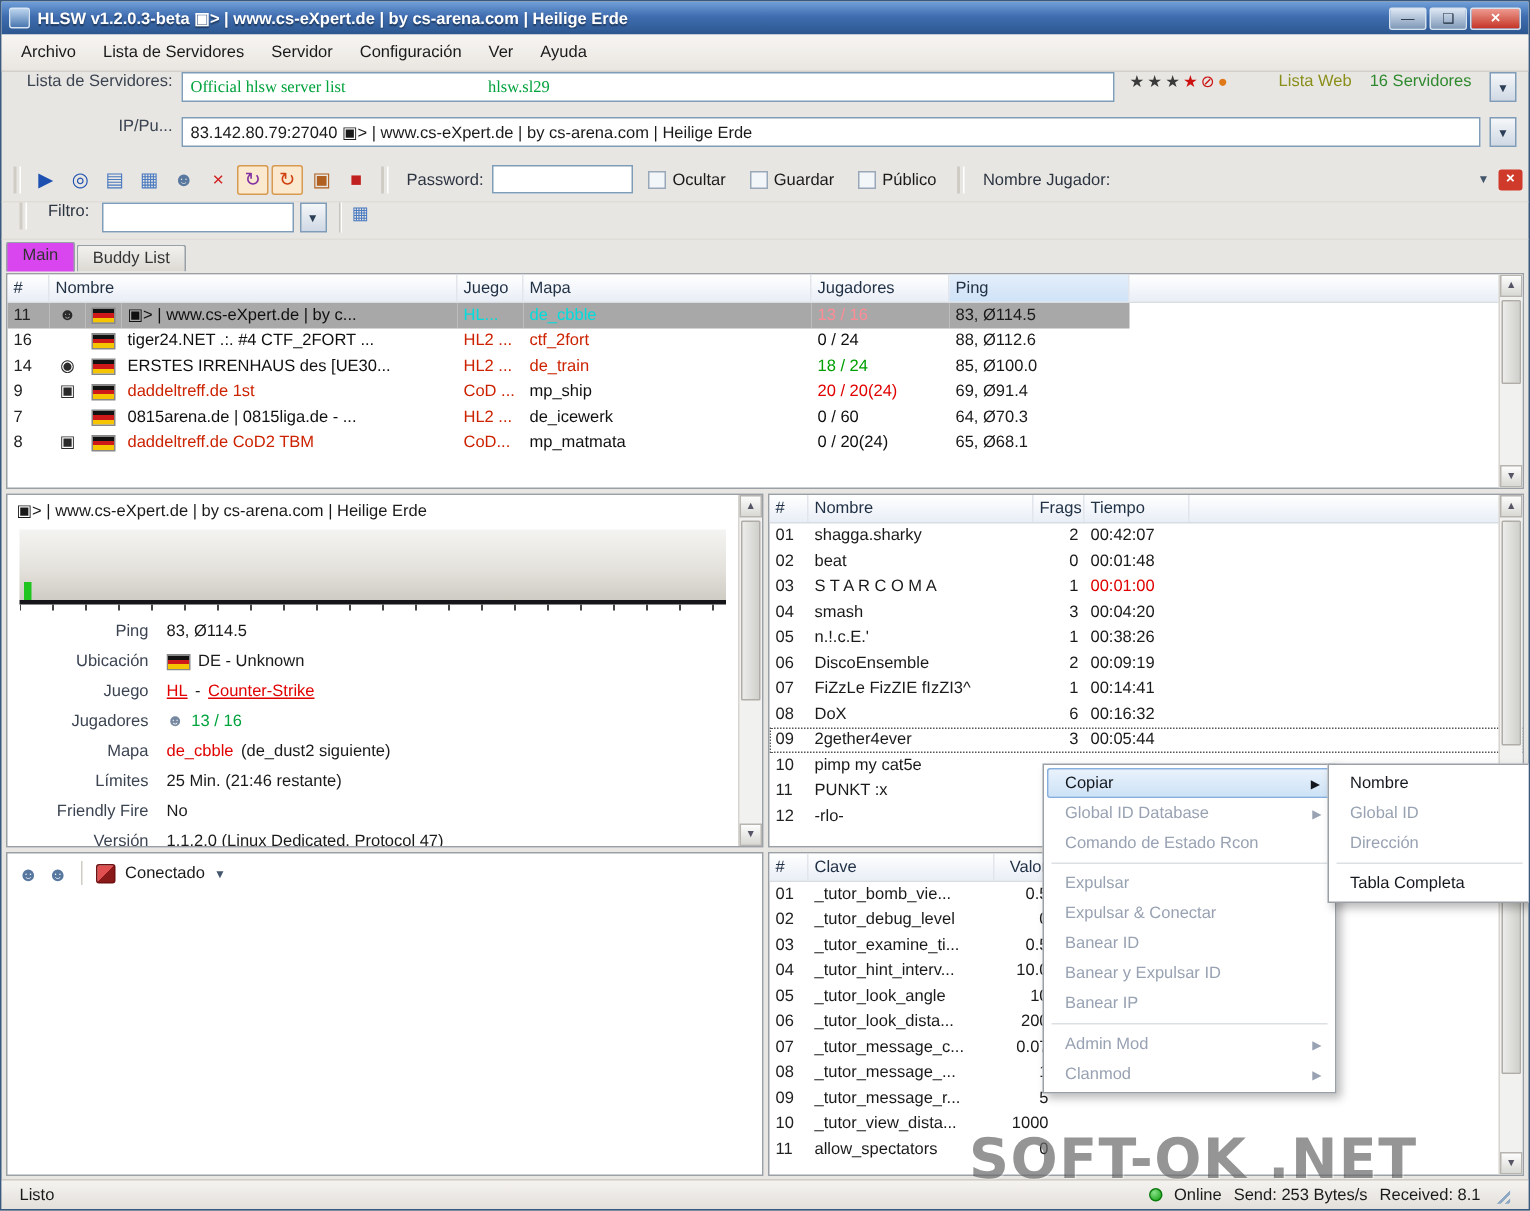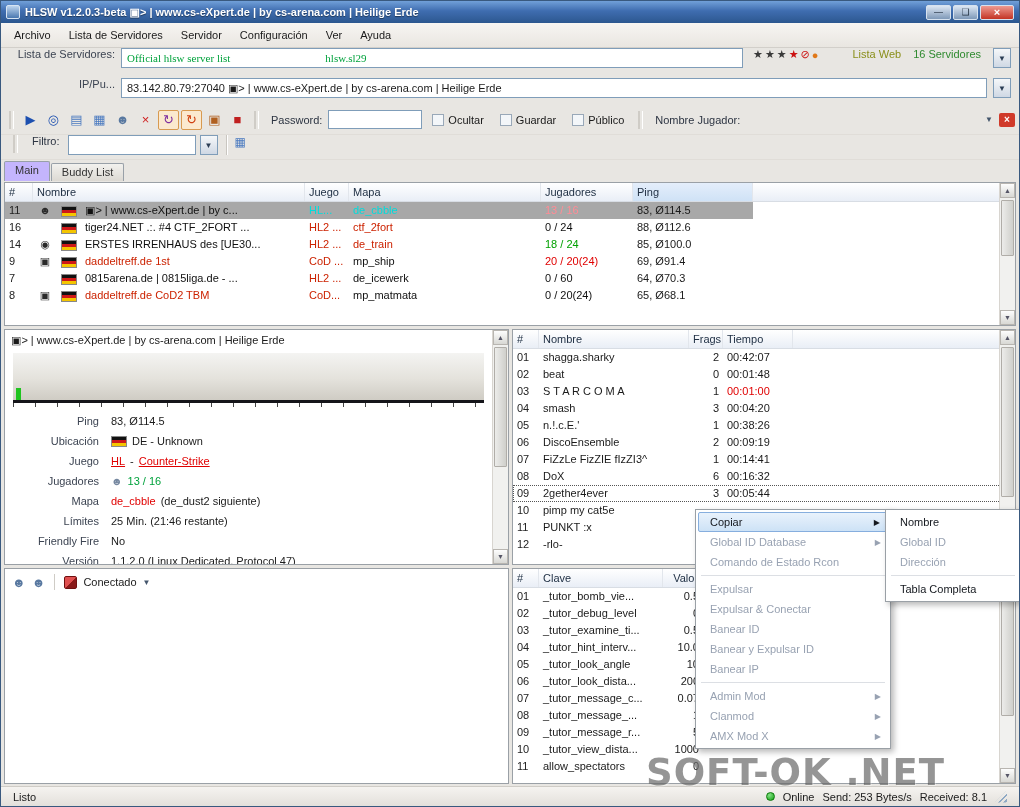--- a/index.html
+++ b/index.html
@@ -56,21 +56,21 @@
     justify-content:center;font-weight:bold;font-size:10px;flex:none;}
   .spacer{flex:1;}
   
   .bar-filter{height:25px;border-bottom:1px solid #e0ddd8;gap:4px;}
   .filter-combo{width:128px;}
   .filter-icon{color:#4a7ac0;font-size:12px;}
   
   .tabbar{flex:none;height:21px;display:flex;align-items:flex-end;padding-left:3px;}
   .tab{height:18px;padding:2px 10px 0;border:1px solid #98a0a8;border-bottom:none;
     background:linear-gradient(#f2f1ee,#dcd9d3);border-radius:2px 2px 0 0;margin-right:1px;color:#333;}
-  .tab.active{background:#c4b5fd;height:20px;}
+  .tab.active{background:#d946ef;height:20px;}
   
   .content{flex:1;display:flex;flex-direction:column;gap:3px;padding:1px 3px 2px;min-height:0;}
   .panel{background:#fff;border:1px solid #9aa0a6;position:relative;overflow:hidden;}
   .grid-header{display:grid;height:19px;background:linear-gradient(#ffffff,#e9eef6);border-bottom:1px solid #d8dde4;color:#223246;}
   .grid-header .hcell{border-right:1px solid #e2e6ec;padding:3px 4px;overflow:hidden;white-space:nowrap;}
   .hcell.sorted{background:linear-gradient(#e4eefb,#cfe2f6);}
   
   .server-table{flex:none;height:144px;}
   .sv-header{grid-template-columns:28px 272px 44px 192px 92px 120px 1fr;}
   .sv-row{display:grid;grid-template-columns:28px 24px 24px 224px 44px 192px 92px 120px 1fr;height:17px;line-height:17px;}
@@ -678,24 +678,20 @@
   <div class="ctx-item disabled has-sub">
     <span>Admin Mod</span>
     <span class="ctx-arrow"></span>
   </div>
 
   <div class="ctx-item disabled has-sub">
     <span>Clanmod</span>
     <span class="ctx-arrow"></span>
   </div>
 
-  <div class="ctx-item disabled has-sub">
-    <span>AMX Mod X</span>
-    <span class="ctx-arrow"></span>
-  </div>
 </div>
 <div class="ctx-submenu">
   <div class="ctx-item">
     <span>Nombre</span>
     <span class="ctx-arrow"></span>
   </div>
 
   <div class="ctx-item disabled">
     <span>Global ID</span>
     <span class="ctx-arrow"></span>

